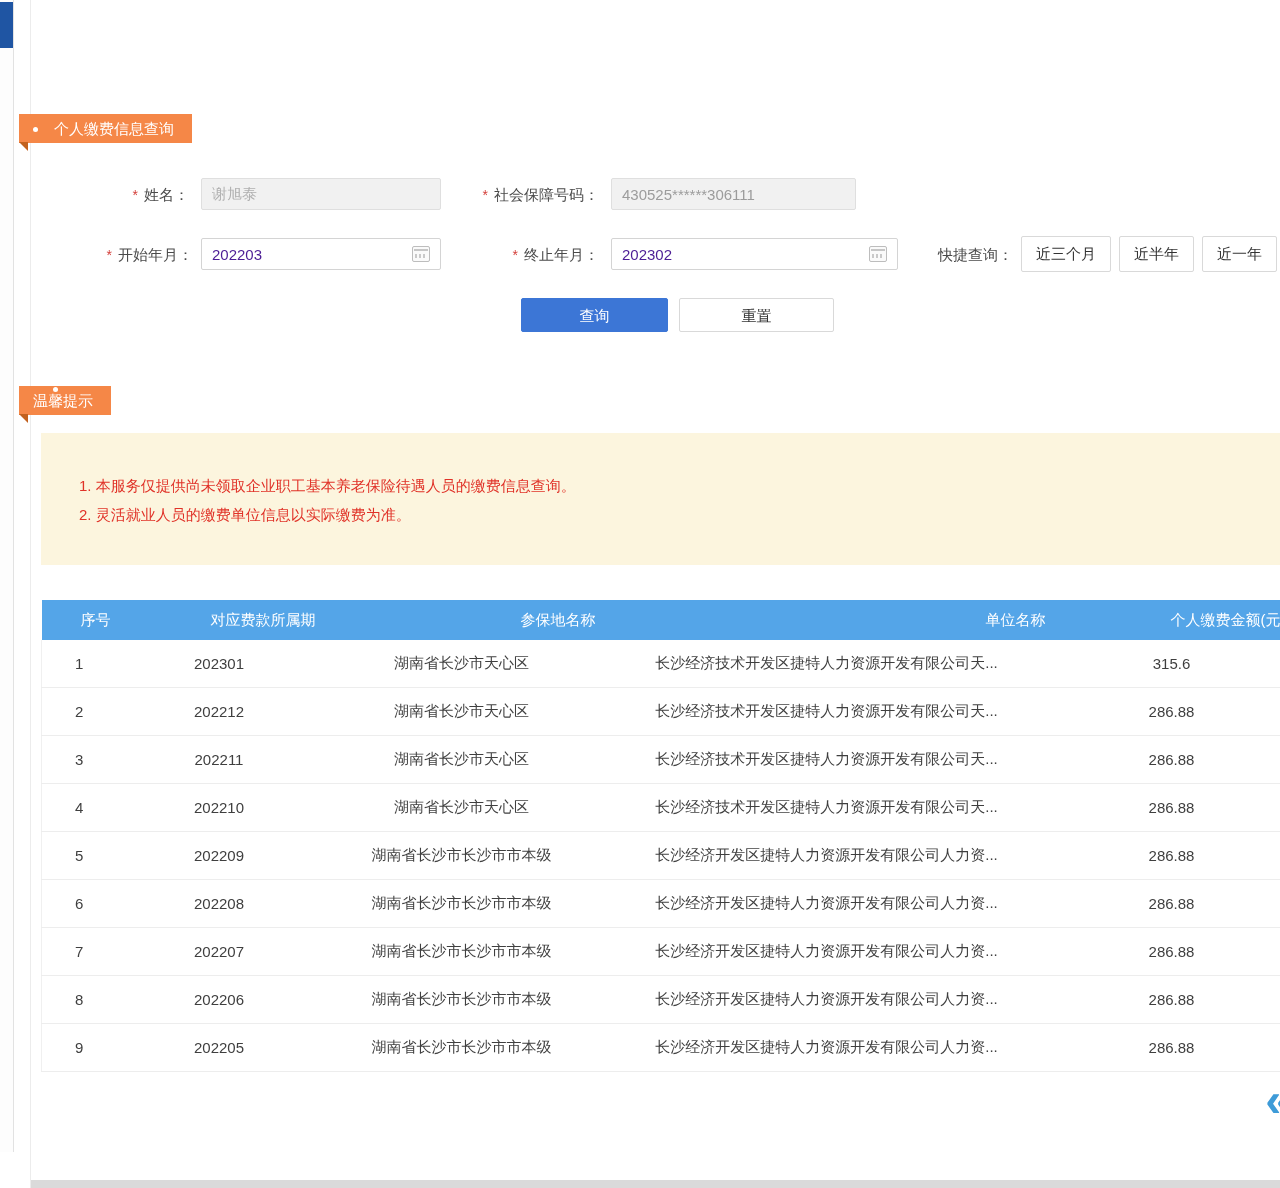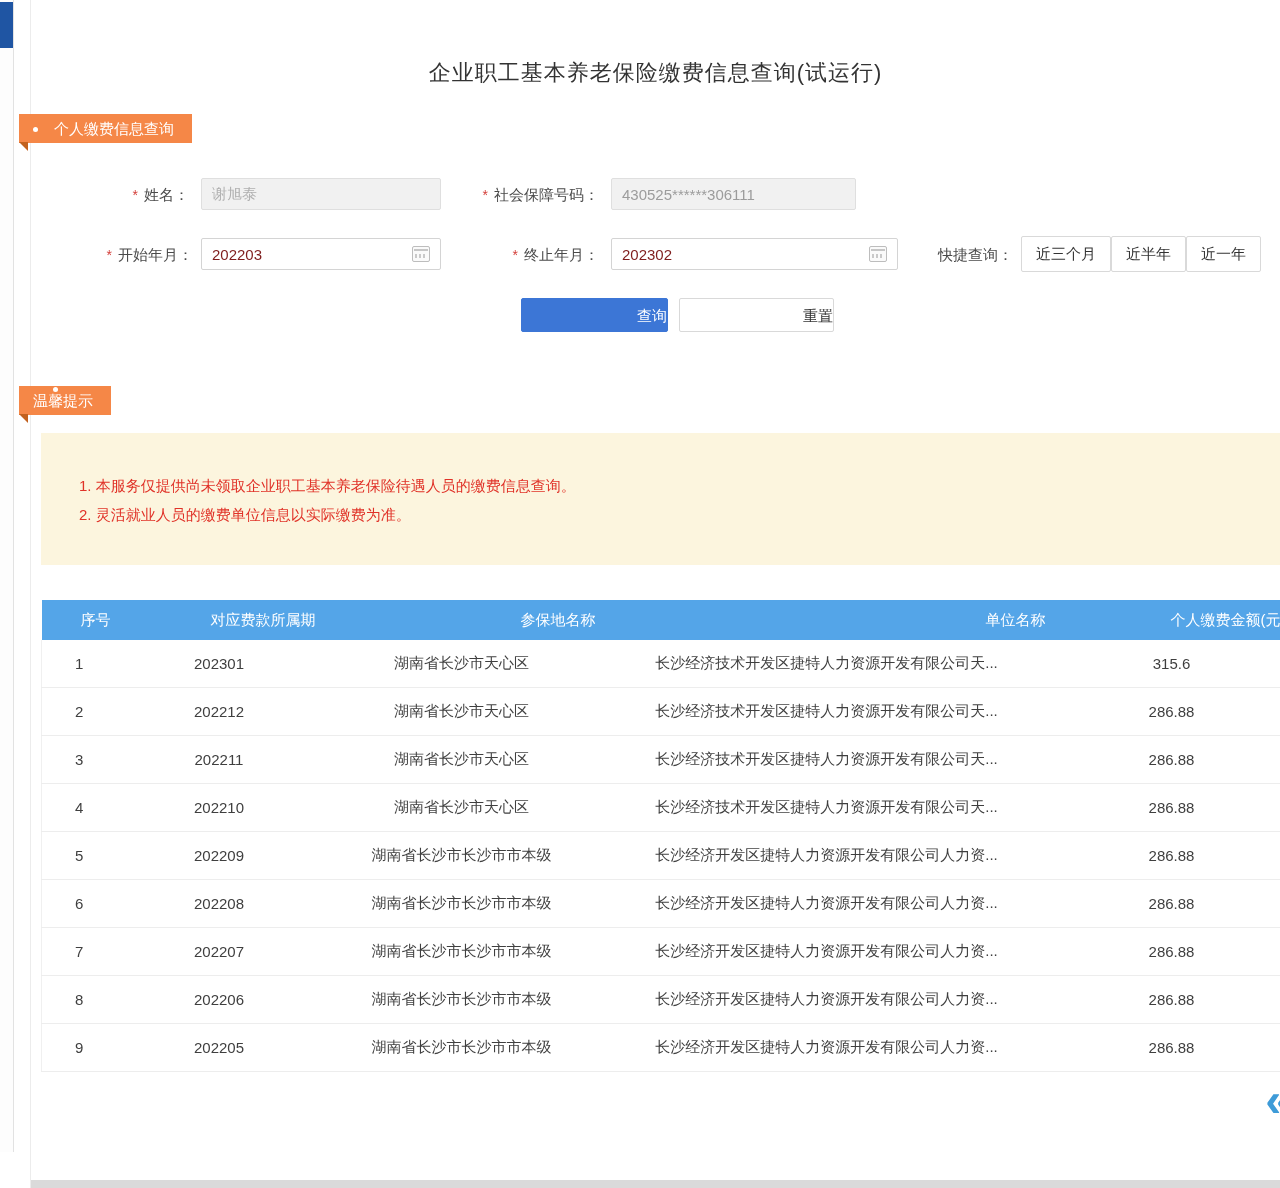--- a/index.html
+++ b/index.html
@@ -28,47 +28,47 @@
     background:#c2611e; clip-path:polygon(0 0, 100% 0, 100% 100%); }
   .badge-query { top:114px; }
   .badge-tips  { top:386px;flex-direction:column; }
 
   
   .f-label { position:absolute; height:34px; line-height:34px; text-align:right;
     font-size:15px; color:#4a4a4a; white-space:nowrap; }
   .req { color:#d43f3a; margin-right:6px; font-size:14px; }
   .input-box { position:absolute; height:32px; border:1px solid #d4d4d4; border-radius:2px;
     background:#ffffff; display:flex; align-items:center; padding:0 10px; box-sizing:border-box;
-    font-size:15px; color:#7f1d1d; }
+    font-size:15px; color:#4c1d95; }
   .input-box.disabled { background:#f1f1f1; border-color:#dfdfdf; color:#b0b0b0; }
   .input-box .value { flex:1 1 auto; overflow:hidden; white-space:nowrap; }
   .ssn-value { color:#9c9c9c; }
   
   .cal-icon { position:relative; width:16px; height:14px; border:1px solid #bdbdbd;
     border-radius:2px; flex:0 0 auto; background:#fafafa; }
   .cal-icon::before { content:""; position:absolute; left:1px; right:1px; top:2px;
     height:2px; background:#c6c6c6; }
   .cal-icon::after { content:""; position:absolute; left:2px; right:2px; top:7px; height:4px;
     background:repeating-linear-gradient(90deg,#c9c9c9 0 2px,transparent 2px 4px); }
   .lbl-name  { top:178px; left:54px;  width:104px; }
   .box-name  { top:178px; left:170px; width:240px; }
   .lbl-ssn   { top:178px; left:406px; width:162px; }
   .box-ssn   { top:178px; left:580px; width:245px; }
   .lbl-start { top:238px; left:58px;  width:104px; }
   .box-start { top:238px; left:170px; width:240px; }
   .lbl-end   { top:238px; left:406px; width:162px; }
   .box-end   { top:238px; left:580px; width:287px; }
   .lbl-quick { top:238px; left:880px; width:102px; }
-  .quick-group { position:absolute; top:236px; left:990px; display:flex; gap:0; }
+  .quick-group { position:absolute; top:236px; left:990px; display:flex; gap:8px; }
   .quick-btn { height:36px; line-height:34px; padding:0 14px; background:#ffffff;
     border:1px solid #d9d9d9; border-radius:2px; font-size:15px; color:#333333;
     box-sizing:border-box; text-align:center; cursor:pointer; white-space:nowrap; }
 
   .btn-row { position:absolute; top:298px; left:0; right:0; }
-  .btn { position:absolute; height:34px; line-height:34px; text-align:right;
+  .btn { position:absolute; height:34px; line-height:34px; text-align:center;
     font-size:15px; border-radius:2px; cursor:pointer; box-sizing:border-box; }
   .btn-query { left:490px; width:147px; background:#3c76d6; color:#ffffff; border:1px solid #3c76d6; }
   .btn-reset { left:648px; width:155px; background:#ffffff; color:#333333; border:1px solid #d9d9d9; }
 
   
   .notice { position:absolute; left:10px; right:0; top:433px; height:132px;
     background:#fcf5de; box-sizing:border-box; padding:40px 20px 0 38px; }
   .notice p { margin:0 0 4px 0; font-size:15px; line-height:25px; color:#e03228; }
 
   
@@ -91,21 +91,20 @@
 </style>
 </head>
 <body>
 
 <div class="left-strip">
   <div class="blue-tab"></div>
 </div>
 
 <div class="main">
 
-  <h1 class="page-title">企业职工基本养老保险缴费信息查询(试运行)</h1>
 
   <div class="badge badge-query">
     <span class="dot"></span>
     <span>个人缴费信息查询</span>
     <span class="fold"></span>
   </div>
 
   <div class="f-label lbl-name"><span class="req">*</span><span>姓名：</span></div>
   <div class="input-box disabled box-name">
     <span class="value">谢旭泰</span>

